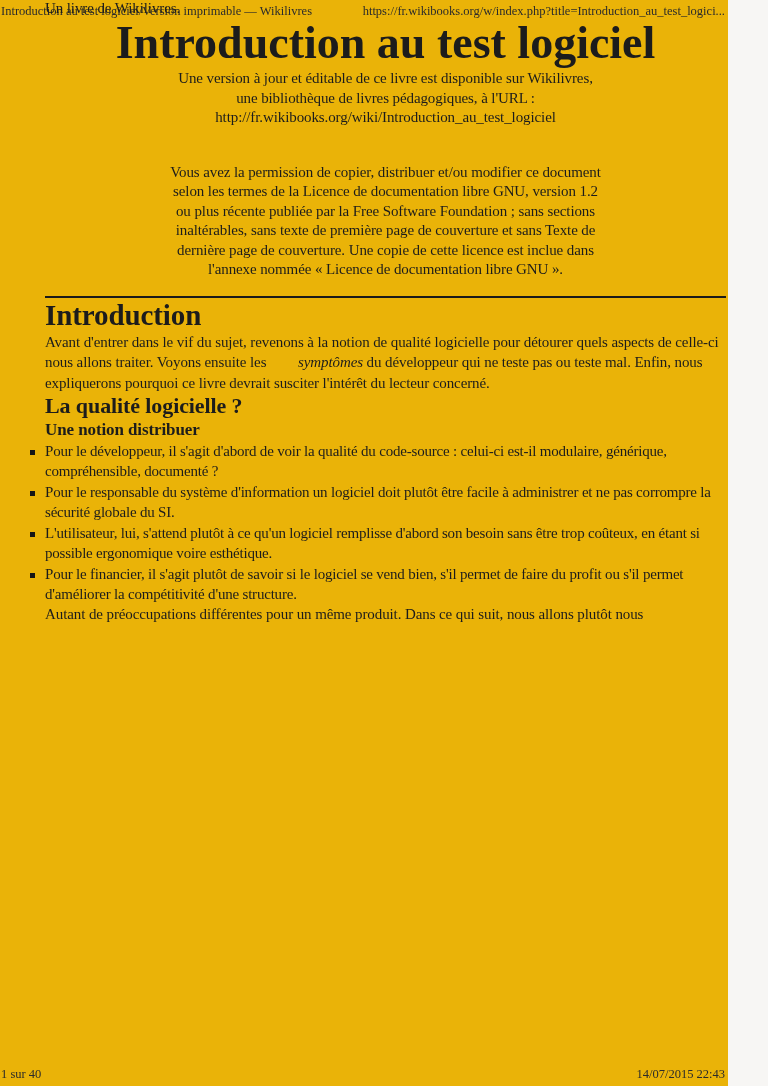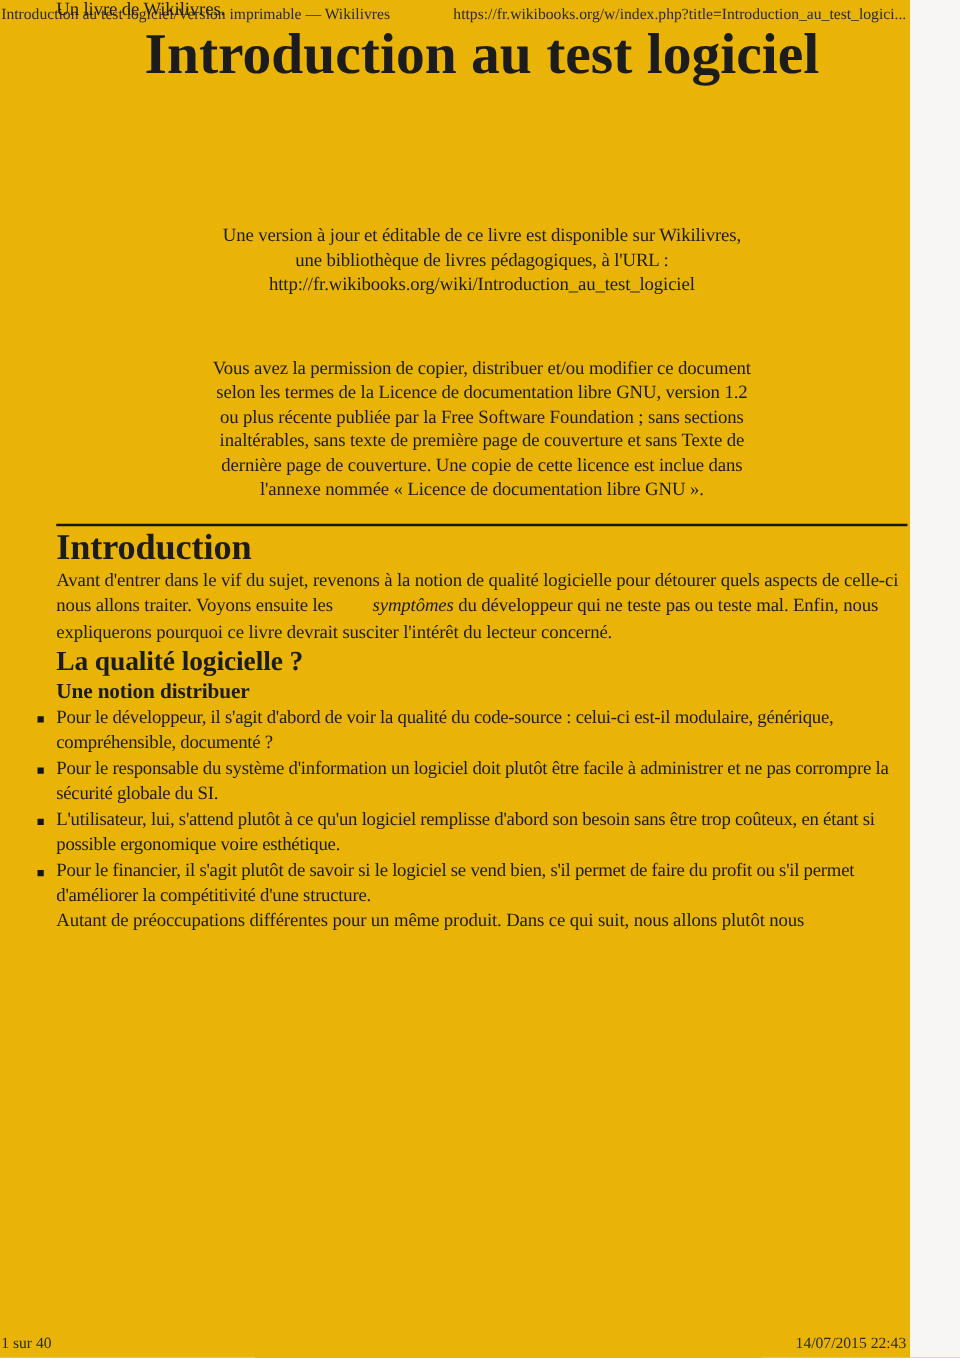--- a/index.html
+++ b/index.html
@@ -33,22 +33,22 @@
   .content p, .content h1, .content h2, .content h3, .content ul { margin: 0; padding: 0; }
   .site-note { margin-top: 63px; font-size: 15px; }
   .book-title {
     margin-top: 104px;
     font-size: 46px; line-height: 52px;
     font-weight: bold; text-align: center;
     letter-spacing: 0;
   }
   .centered-block { text-align: center; }
   .centered-block .cline { display: block; line-height: 19.5px; }
-  .notice  { margin-top: 111px; }
-  .license { margin-top: 47px; }
+  .notice  { }
+  .license { margin-top: 35px; }
   .divider {
     margin: 16px 0 0 0; border: none;
     border-top: 2px solid #1a1a1a; height: 0; width: 100%;
   }
   .h-intro {
     margin-top: 20px;
     font-size: 29px; line-height: 34px; font-weight: bold; font-family: Liberation Serif, serif;
   }
   .body-para { line-height: 20.5px; }
   .para-1 { margin-top: 22px; }

